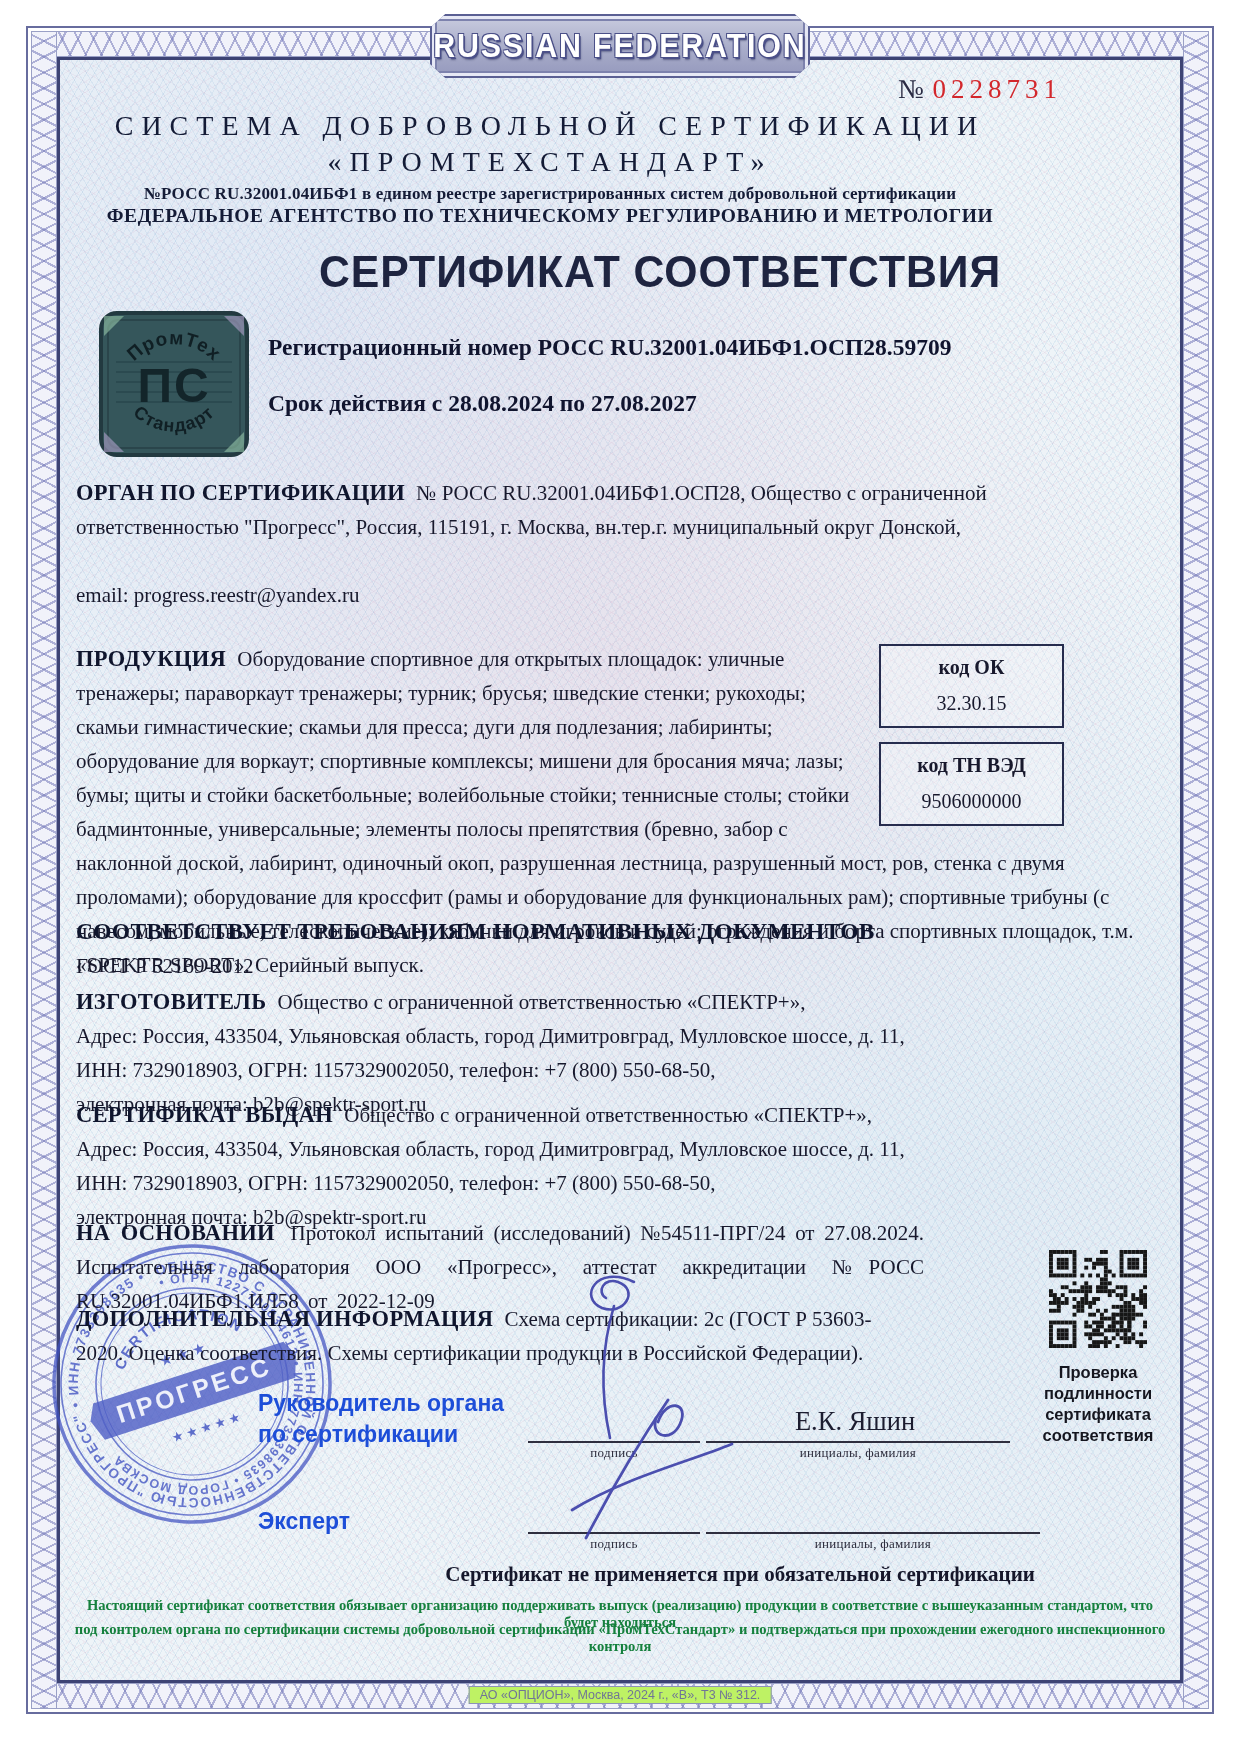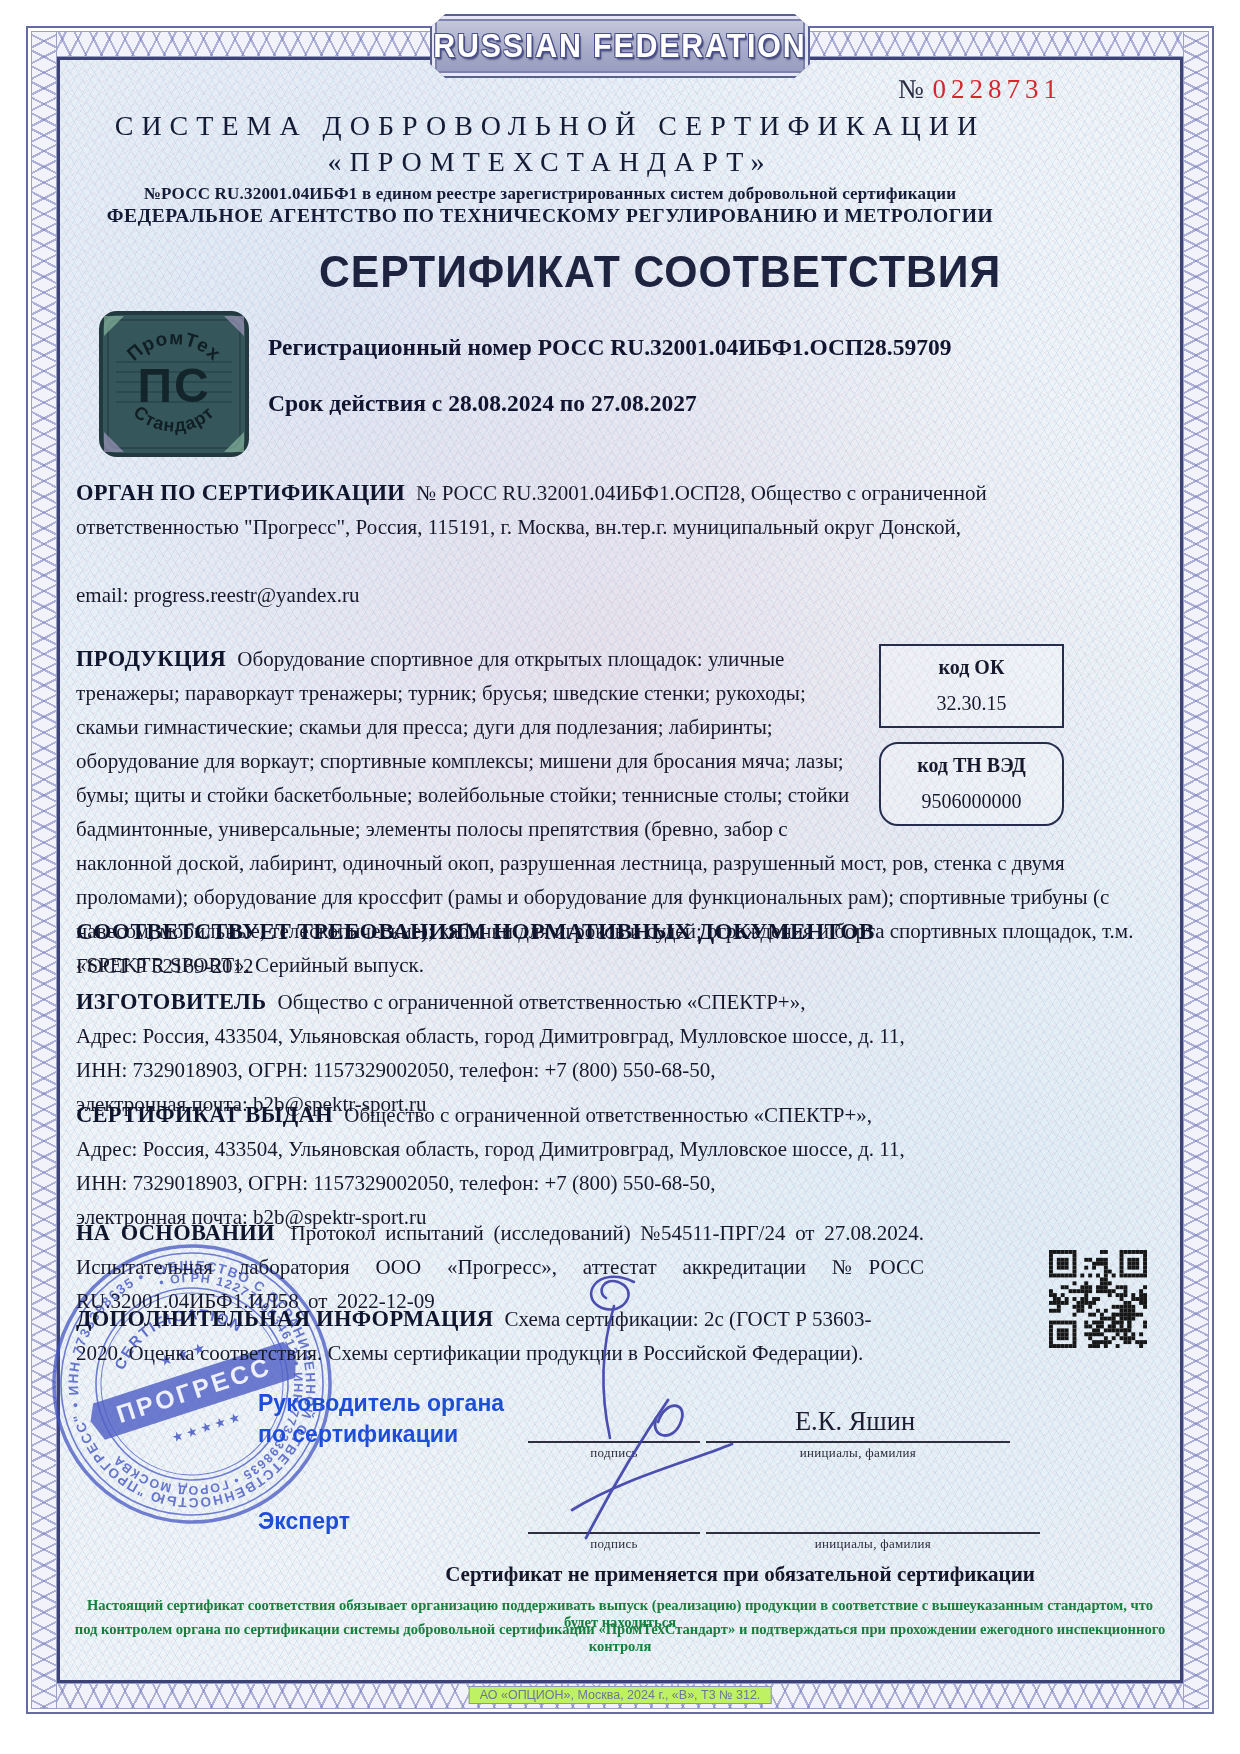--- a/index.html
+++ b/index.html
@@ -57,21 +57,21 @@
              letter-spacing:1px;color:#1e2440;transform:scaleX(.95);}
   .regline{position:absolute;left:268px;top:334px;font-size:23.5px;font-weight:bold;color:#10142e;z-index:3;}
   .validity{position:absolute;left:268px;top:390px;font-size:23.5px;font-weight:bold;color:#10142e;z-index:3;}
   
   .holo{position:absolute;left:98px;top:310px;width:152px;height:148px;z-index:3;}
   
   .sec{position:absolute;left:76px;right:76px;font-size:21px;line-height:34px;color:#17182c;z-index:3;margin:0;}
   .lbl{font-weight:bold;font-size:22.5px;letter-spacing:.3px;color:#0f152d;margin-right:6px;}
   .codes{float:right;width:185px;margin:2px 100px 10px 16px;}
   .code-box{border:2.5px solid #262c4e;text-align:center;padding:4px 6px 6px 6px;background:rgba(255,255,255,.25);}
-  .code-box + .code-box{margin-top:14px;border-radius:19px;}
+  .code-box + .code-box{margin-top:14px;}
   .code-box-label{font-weight:bold;font-size:20px;}
   .code-box-value{font-size:20px;margin-top:2px;}
   .justify{text-align:justify;word-spacing:4px;}
   
   .qr-wrap{position:absolute;left:1012px;top:1250px;width:172px;text-align:center;z-index:4;}
   .qr-caption{margin:10px auto 0 auto;width:120px;font-family:"Liberation Sans", sans-serif;
               font-weight:bold;font-size:16.5px;line-height:21px;color:#15161f;}
   
   .role{position:absolute;left:258px;font-family:"Liberation Sans", sans-serif;font-weight:bold;
         font-size:23px;line-height:31px;color:#1d4ed8;z-index:4;}
@@ -500,20 +500,21 @@
         <rect x="72" y="72" width="4" height="4" fill="#161616"></rect>
         <rect x="80" y="72" width="4" height="4" fill="#161616"></rect>
         <rect x="64" y="76" width="4" height="4" fill="#161616"></rect>
         <rect x="80" y="76" width="4" height="4" fill="#161616"></rect>
         <rect x="64" y="80" width="4" height="4" fill="#161616"></rect>
         <rect x="68" y="80" width="4" height="4" fill="#161616"></rect>
         <rect x="72" y="80" width="4" height="4" fill="#161616"></rect>
         <rect x="76" y="80" width="4" height="4" fill="#161616"></rect>
         <rect x="80" y="80" width="4" height="4" fill="#161616"></rect>
       </svg>
+    <div class="qr-caption">Проверка подлинности сертификата соответствия</div>
   </div>
 
   <div class="role" style="top:1388px">
     <span style="display:block">Руководитель органа</span>
     <span style="display:block">по сертификации</span>
   </div>
   <div class="role" style="top:1506px">Эксперт</div>
 
   <div class="sig-name" style="left:700px;top:1406px;width:310px">Е.К. Яшин</div>
   <div class="sline" style="left:528px;top:1441px;width:172px">

